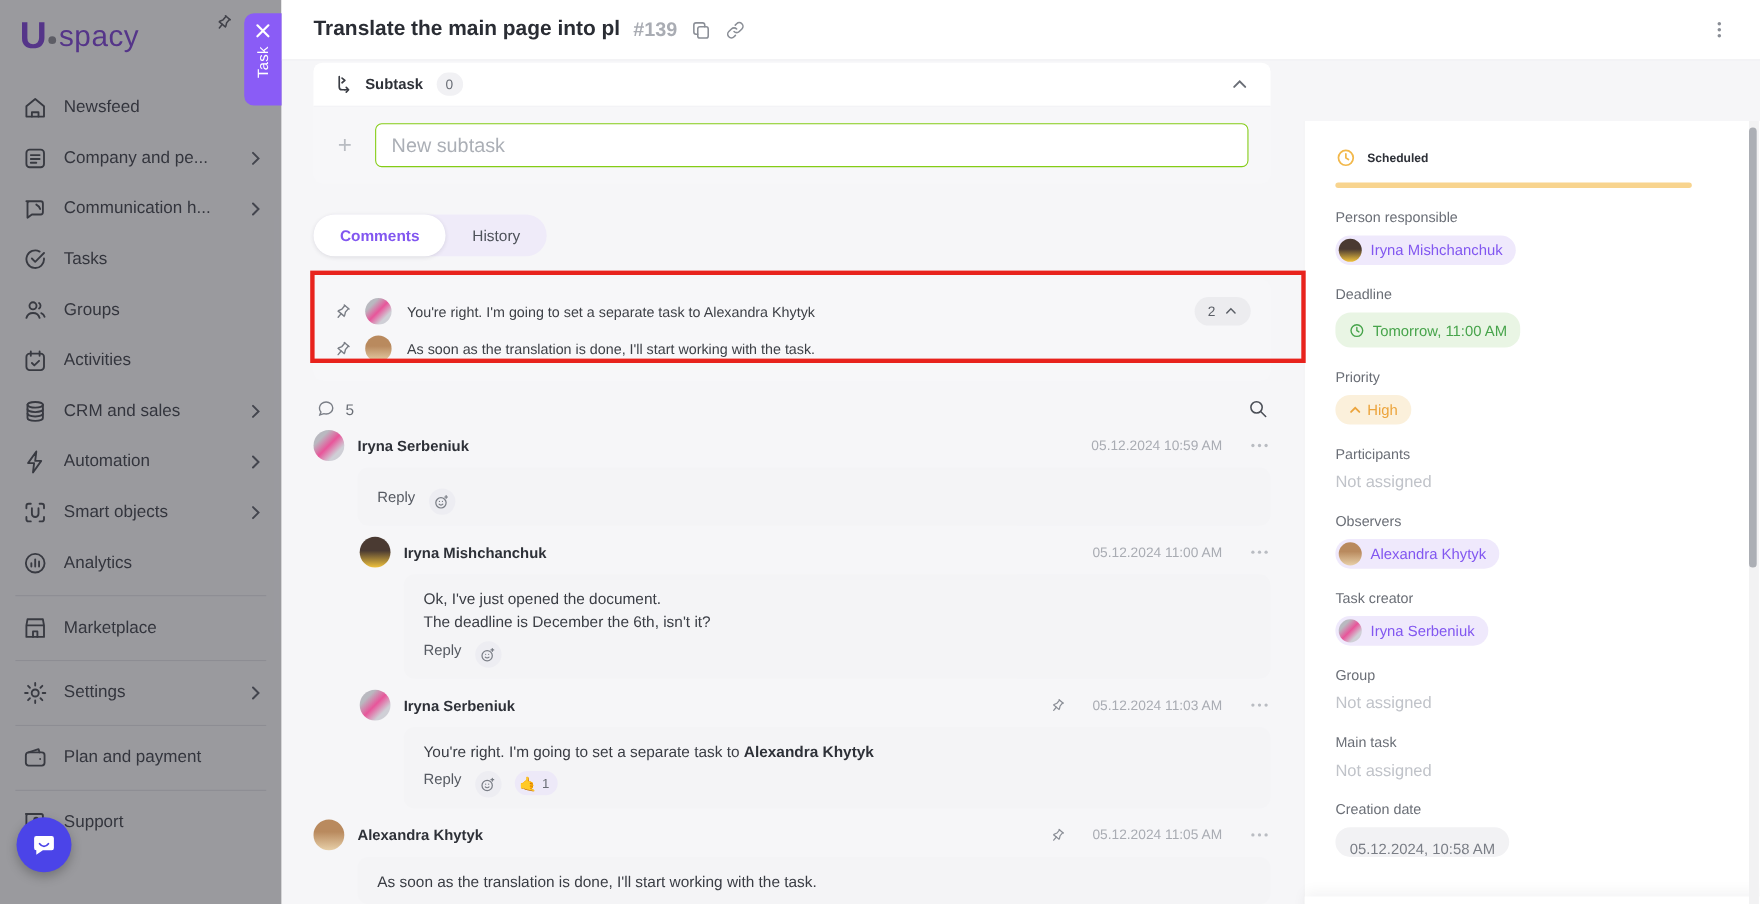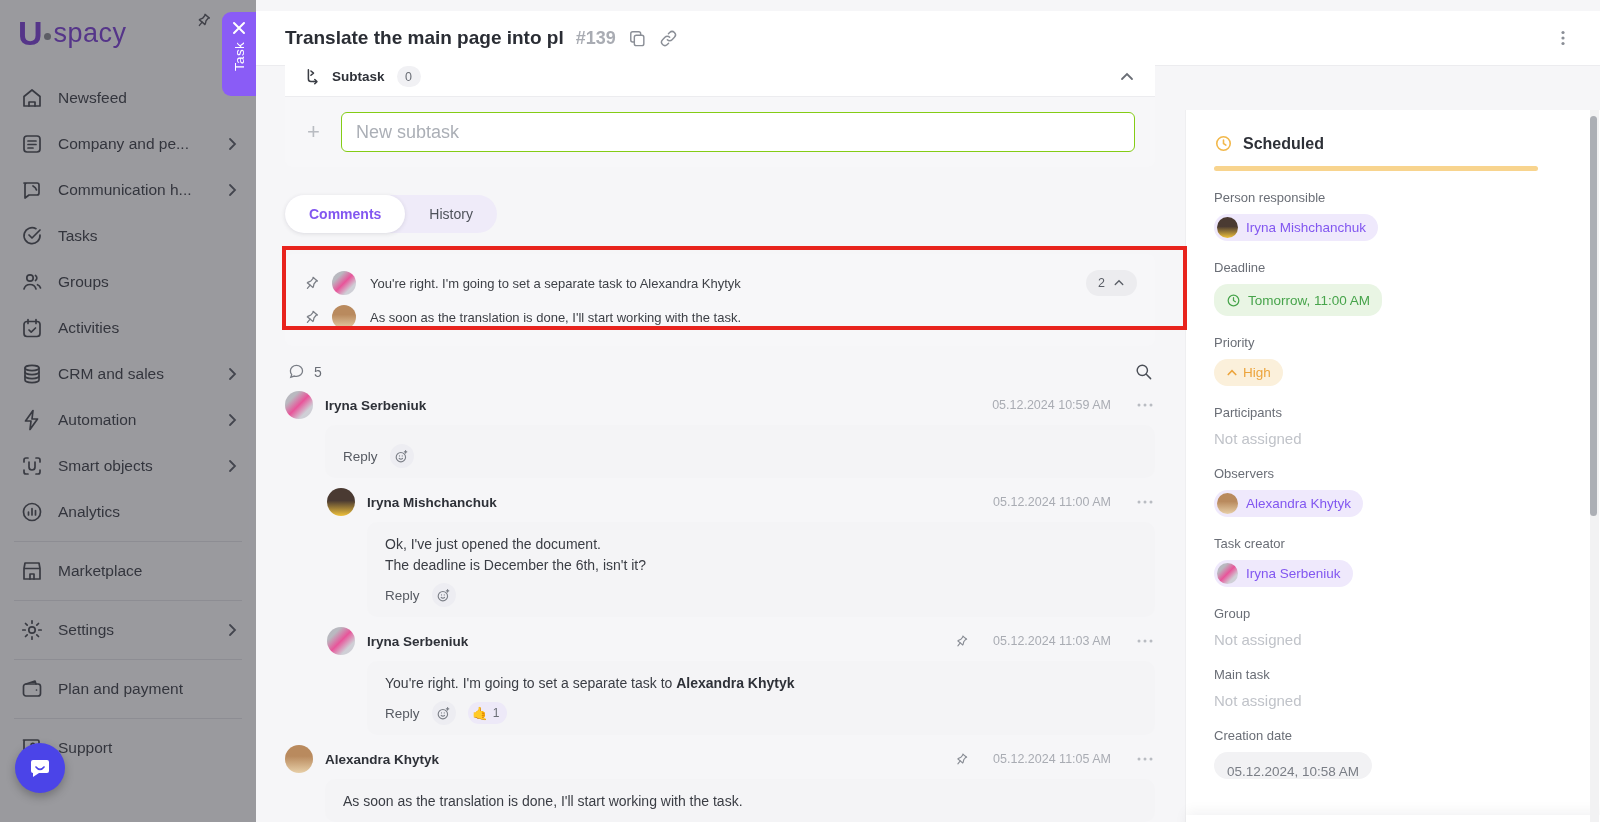--- a/index.html
+++ b/index.html
@@ -27,21 +27,21 @@
     background:#4B44E8; z-index:10; display:flex; align-items:center; justify-content:center; color:#fff;
     box-shadow:0 4px 10px rgba(0,0,0,.25); cursor:pointer; }
 
   
   .modal { position:absolute; left:256px; top:0; width:1344px; height:822px; background:#F6F6F8; z-index:3; }
   .task-tab { position:absolute; left:-34px; top:12px; width:34px; height:84px; background:#8A5CF6;
     border-radius:9px 0 0 9px; z-index:5; display:flex; flex-direction:column; align-items:center; padding-top:8px; color:#fff; }
   .task-tab-x { width:16px; height:16px; cursor:pointer; }
   .task-tab-lbl { margin-top:6px; writing-mode:vertical-rl; transform:rotate(180deg); font-size:13.5px; letter-spacing:.3px; }
 
-  .m-header { position:absolute; left:0; top:11px; width:1344px; height:55px; background:#fff; border-bottom:1px solid #ECECEF;
+  .m-header { position:absolute; left:0; top:0; width:1344px; height:55px; background:#fff; border-bottom:1px solid #ECECEF;
     display:flex; align-items:center; padding-left:29px; }
   .m-title { font-size:19px; font-weight:700; color:#2A2D34; }
   .m-num { margin-left:12px; font-size:18px; font-weight:600; color:#A9ACB3; }
   .h-ico { margin-left:12px; color:#8A8E96; width:19px; height:19px; cursor:pointer; }
   .m-kebab { position:absolute; right:28px; top:18px; width:18px; height:18px; color:#8A8E96; cursor:pointer; }
 
   .m-body { position:absolute; left:0; top:55px; width:1344px; height:767px; overflow:hidden; }
   .main-col { position:absolute; left:29px; top:2px; width:870px; }
 
   .sub-card { background:#fff; border-radius:8px 8px 0 0; height:40px; display:flex; align-items:center;
@@ -85,37 +85,37 @@
   .c-head { display:flex; align-items:center; }
   .c-name { margin-left:12px; font-size:13.5px; font-weight:700; color:#2E3138; }
   .c-right { margin-left:auto; display:flex; align-items:center; gap:24px; }
   .c-pin { width:15px; height:15px; color:#8A8E96; cursor:pointer; }
   .c-date { font-size:12.5px; color:#A9ACB3; }
   .c-dots { width:20px; height:20px; color:#B9BCC2; cursor:pointer; }
   .c-body { margin-left:40px; margin-top:6px; background:#F4F4F6; border-radius:10px; padding:12px 18px 10px 18px; }
   .nested { margin-left:42px; }
   .c-text { font-size:14px; color:#3A3D44; line-height:21px; }
   .c-text b { color:#2E3138; }
-  .c-actions { margin-top:7px; display:flex; align-items:center; gap:12px; }
+  .c-actions { margin-top:7px; display:flex; align-items:flex-start; gap:12px; }
   .reply { font-size:13.5px; color:#565A62; font-weight:500; cursor:pointer; }
   .emoji-add { width:24px; height:24px; border-radius:50%; background:#EDEDF2; color:#7A7E86;
     display:flex; align-items:center; justify-content:center; cursor:pointer; }
   .react { height:22px; border-radius:12px; background:#EDE9F8; display:flex; align-items:center; gap:4px;
     padding:0 8px 0 5px; font-size:12px; color:#6A6E76; cursor:pointer; }
   .react .em { font-size:13px; line-height:1; }
 
   .red-box { position:absolute; left:26px; top:191px; width:905px; height:84px; border:4px solid #E8231D;
     z-index:50; pointer-events:none; }
 
   
   .rpanel { position:absolute; left:929px; top:55px; width:415px; height:767px; background:#fff; border-left:1px solid #EFEFF1; }
   .rp-inner { padding:24px 40px 0 28px; }
   .status-row { display:flex; align-items:center; gap:10px; cursor:pointer; }
   .status-ico { width:19px; height:19px; color:#F2B84B; }
-  .status-lbl { font-size:16px; font-weight:600; color:#2E3138; }
+  .status-lbl { font-size:11px; font-weight:600; color:#2E3138; }
   .status-bar { margin-top:13px; height:5px; width:324px; border-radius:3px; background:#F8D48E; }
   .fgroup { margin-top:19px; }
   .flabel { font-size:13px; color:#6A6E76; }
   .fchip-wrap { margin-top:9px; display:flex; }
   .chip-user { display:flex; align-items:center; gap:8px; height:27px; border-radius:14px; background:#EFE9FC;
     padding:0 12px 0 3px; cursor:pointer; }
   .chip-user .avatar { width:21px; height:21px; }
   .chip-user span { font-size:13.5px; color:#8257F0; }
   .chip-green { display:flex; align-items:center; gap:7px; height:27px; border-radius:14px; background:#E9F5E4;
     padding:16px 12px; color:#47A44B; font-size:13.5px; cursor:pointer; }

